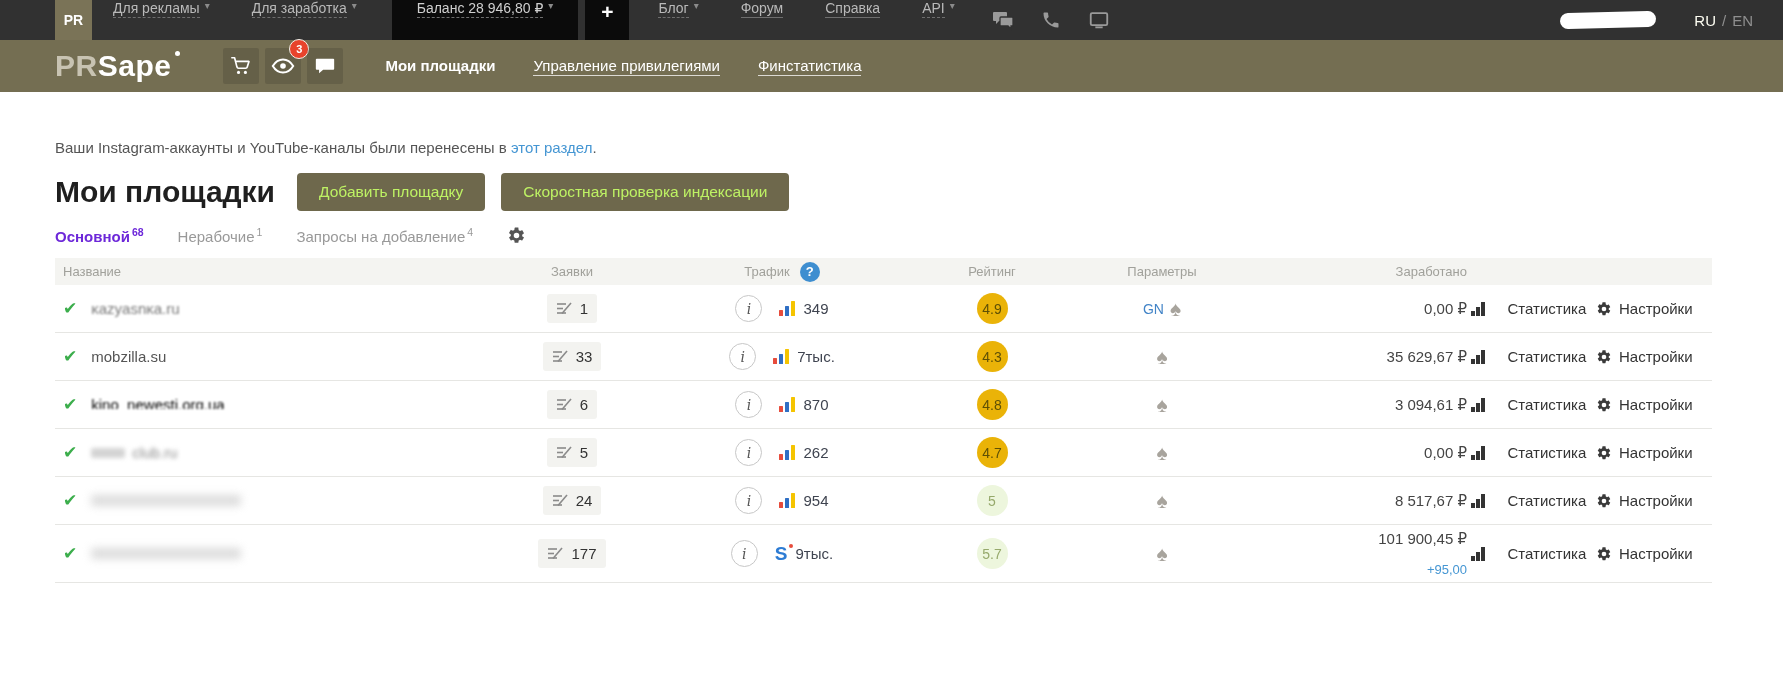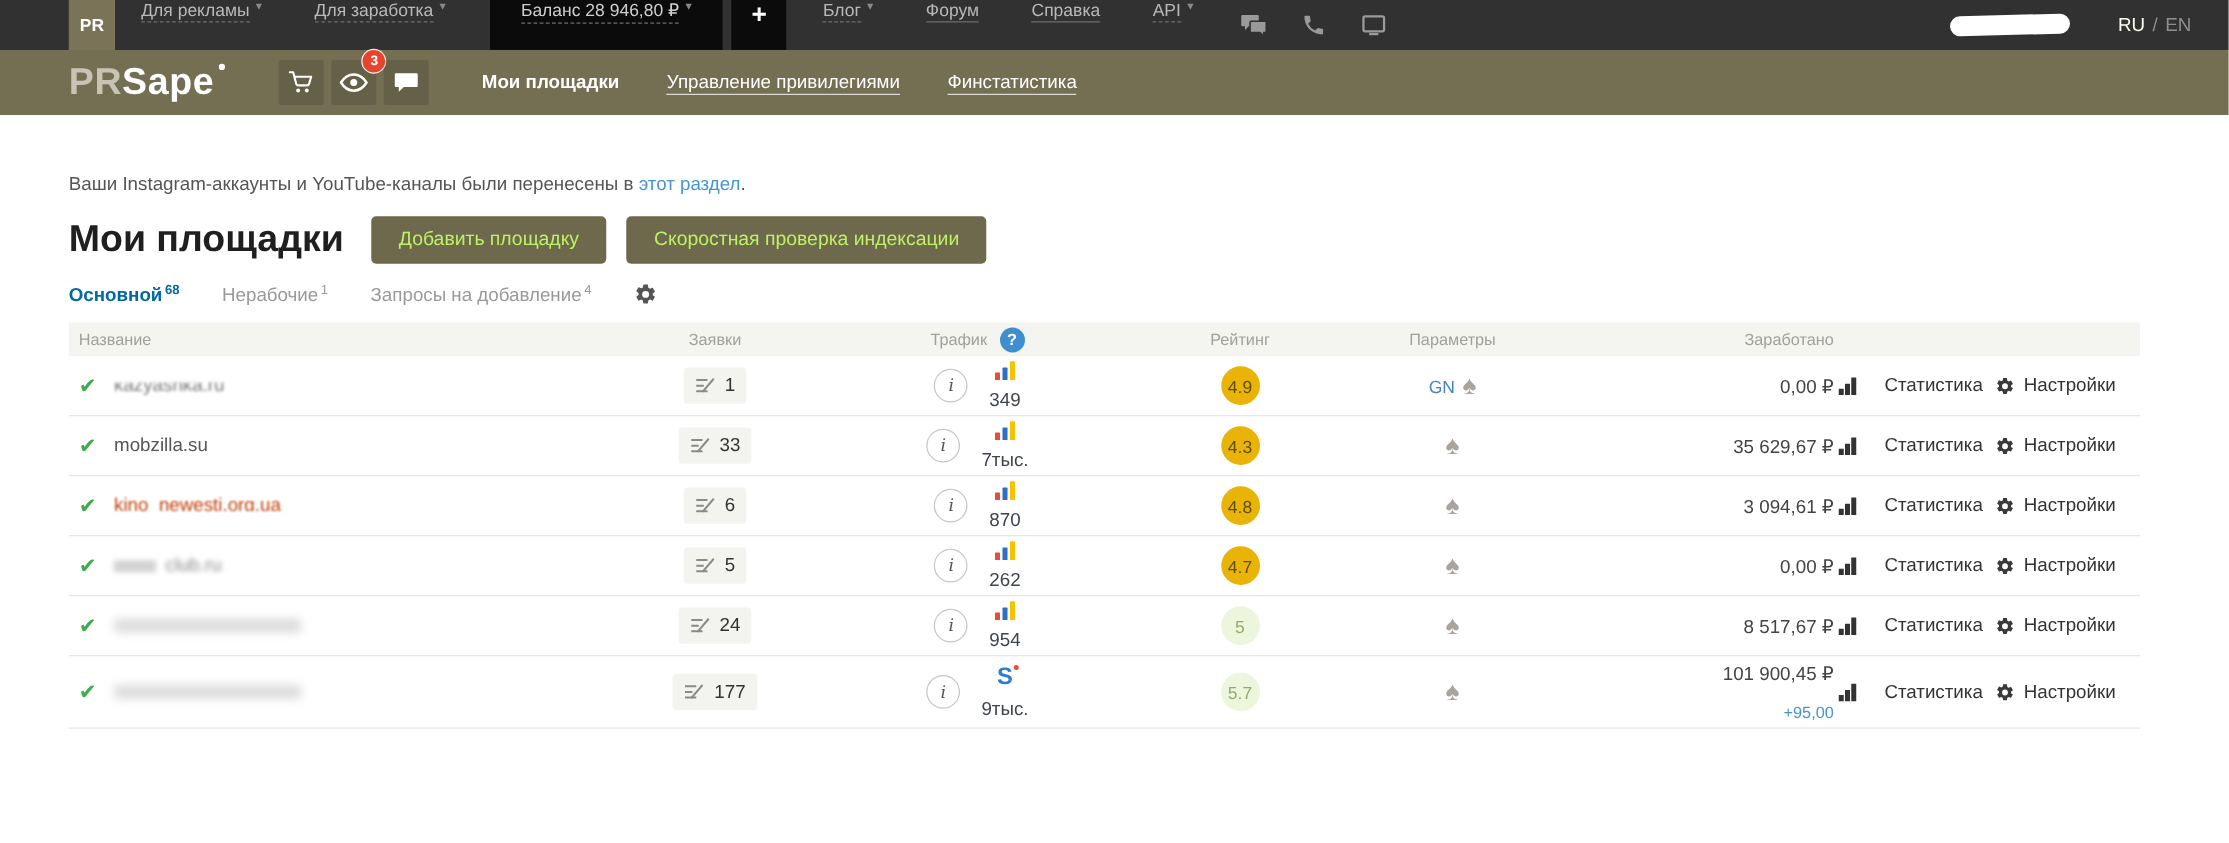--- a/index.html
+++ b/index.html
@@ -49,21 +49,21 @@
   .notice a { color:#4596d3; text-decoration:none; cursor:pointer; }
   .title-row { display:flex; align-items:center; gap:22px; margin-top:17px; }
   .page-title { font-size:30px; font-weight:bold; color:#1f1f1f; }
   .olive-btn { background:#6e684c; color:#bef264; border:none; border-radius:4px; height:38px;
                padding:0 22px; font-size:15.5px; font-family:inherit; cursor:pointer; }
   .title-row .olive-btn + .olive-btn { margin-left:-6px; }
 
   .tabs-row { display:flex; align-items:center; gap:34px; margin-top:15px; font-size:15px; }
   .tab { color:#999; cursor:pointer; }
   .tab sup { font-size:10.5px; margin-left:2px; }
-  .tab.active { color:#0369a1; font-weight:bold; }
+  .tab.active { color:#6d28d9; font-weight:bold; }
   .tab-gear { cursor:pointer; display:flex; align-items:center; }
 
   
   .table { width:1657px; margin-top:13px; }
   .thead { height:27px; background:#f4f4f1; display:flex; align-items:center;
            font-size:13px; color:#a1a19b; }
   .trow { height:48px; display:flex; align-items:center; border-bottom:1px solid #e6e6e3;
           font-size:15px; color:#3c3c3c; }
   .trow.tall { height:58px; }
 
@@ -73,35 +73,35 @@
   .c-rating { width:140px; display:flex; justify-content:center; }
   .c-params { width:200px; display:flex; justify-content:center; align-items:center; gap:6px; }
   .c-earned { width:205px; display:flex; flex-direction:column; align-items:flex-end; justify-content:center; }
   .c-stats  { width:115px; display:flex; align-items:center; gap:23px; padding-left:4px; }
   .c-set    { width:130px; display:flex; align-items:center; gap:7px; padding-left:14px; }
 
   .check { color:#3cae4c; font-size:17px; font-weight:bold; }
   .site-name { position:relative; color:#555; }
   .site-name[data-redact="top"]    { filter:blur(1.2px); color:#777; }
   .site-name[data-redact="top"]::after    { content:""; position:absolute; left:-5px; right:-5px; top:-4px; height:60%; background:#fff; }
-  .site-name[data-redact="bottom"] { filter:blur(.8px); color:#c2410c; }
+  .site-name[data-redact="bottom"] { filter:blur(.8px); color:#000000; }
   .site-name[data-redact="bottom"]::after { content:""; position:absolute; left:-5px; right:-5px; bottom:-4px; height:50%; background:#fff; }
   .site-name[data-redact="heavy"]  { filter:blur(2.2px); color:#8a8a8a; display:flex; align-items:center; }
   .site-name[data-redact="heavy"]::before { content:""; display:inline-block; width:34px; height:10px; background:#c2c2c2;
                                             margin-right:7px; border-radius:2px; opacity:.7; }
   .site-name[data-redact="full"]   { width:150px; height:11px; background:#bfbfbf; filter:blur(4px);
                                      opacity:.55; border-radius:3px; }
 
   .req-btn { display:inline-flex; align-items:center; gap:7px; background:#f3f3f0; border-radius:3px;
              padding:6px 9px; cursor:pointer; color:#333; font-size:15px; }
 
   .info-circle { width:27px; height:27px; border:1px solid #c7c7c7; border-radius:50%;
                  display:flex; align-items:center; justify-content:center; cursor:pointer;
                  font-family:"DejaVu Serif",serif; font-style:italic; font-size:14px; color:#555; }
-  .traffic-val { display:flex; align-items:center; gap:8px; color:#3f4450;flex-direction:column; }
+  .traffic-val { display:flex; align-items:center; gap:8px; color:#3f4450; }
   .bars { display:flex; align-items:flex-end; gap:2px; height:15px; }
   .bars i { display:block; width:4px; border-radius:.5px; }
   .bars .b-r { height:6px;  background:#e74c3c; }
   .bars .b-b { height:10px; background:#2f6fc4; }
   .bars .b-y { height:15px; background:#f5c400; }
   .bars-dark { display:flex; align-items:flex-end; gap:1.5px; height:14px; }
   .bars-dark i { display:block; width:3.5px; background:#333; }
   .bars-dark .d1{height:5px} .bars-dark .d2{height:9px} .bars-dark .d3{height:14px}
   .sape-s { position:relative; color:#2d7cd4; font-weight:bold; font-size:19px; line-height:1; }
   .sape-s::after { content:""; position:absolute; top:0; right:-5px; width:4px; height:4px; border-radius:50%; background:#e74c3c; }

